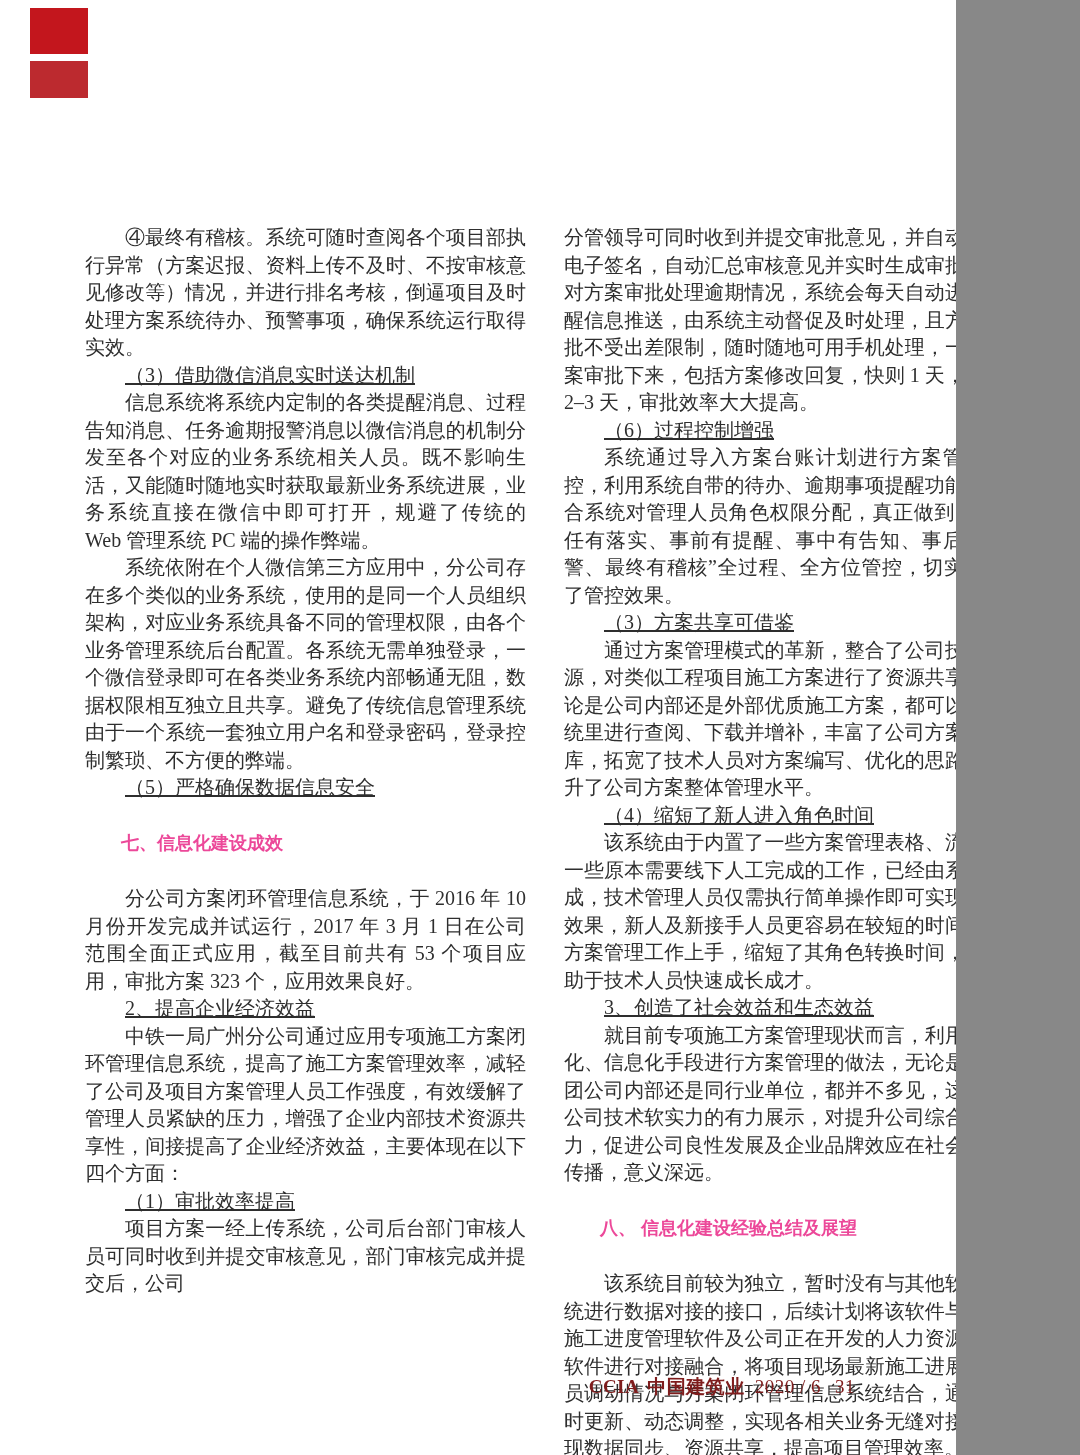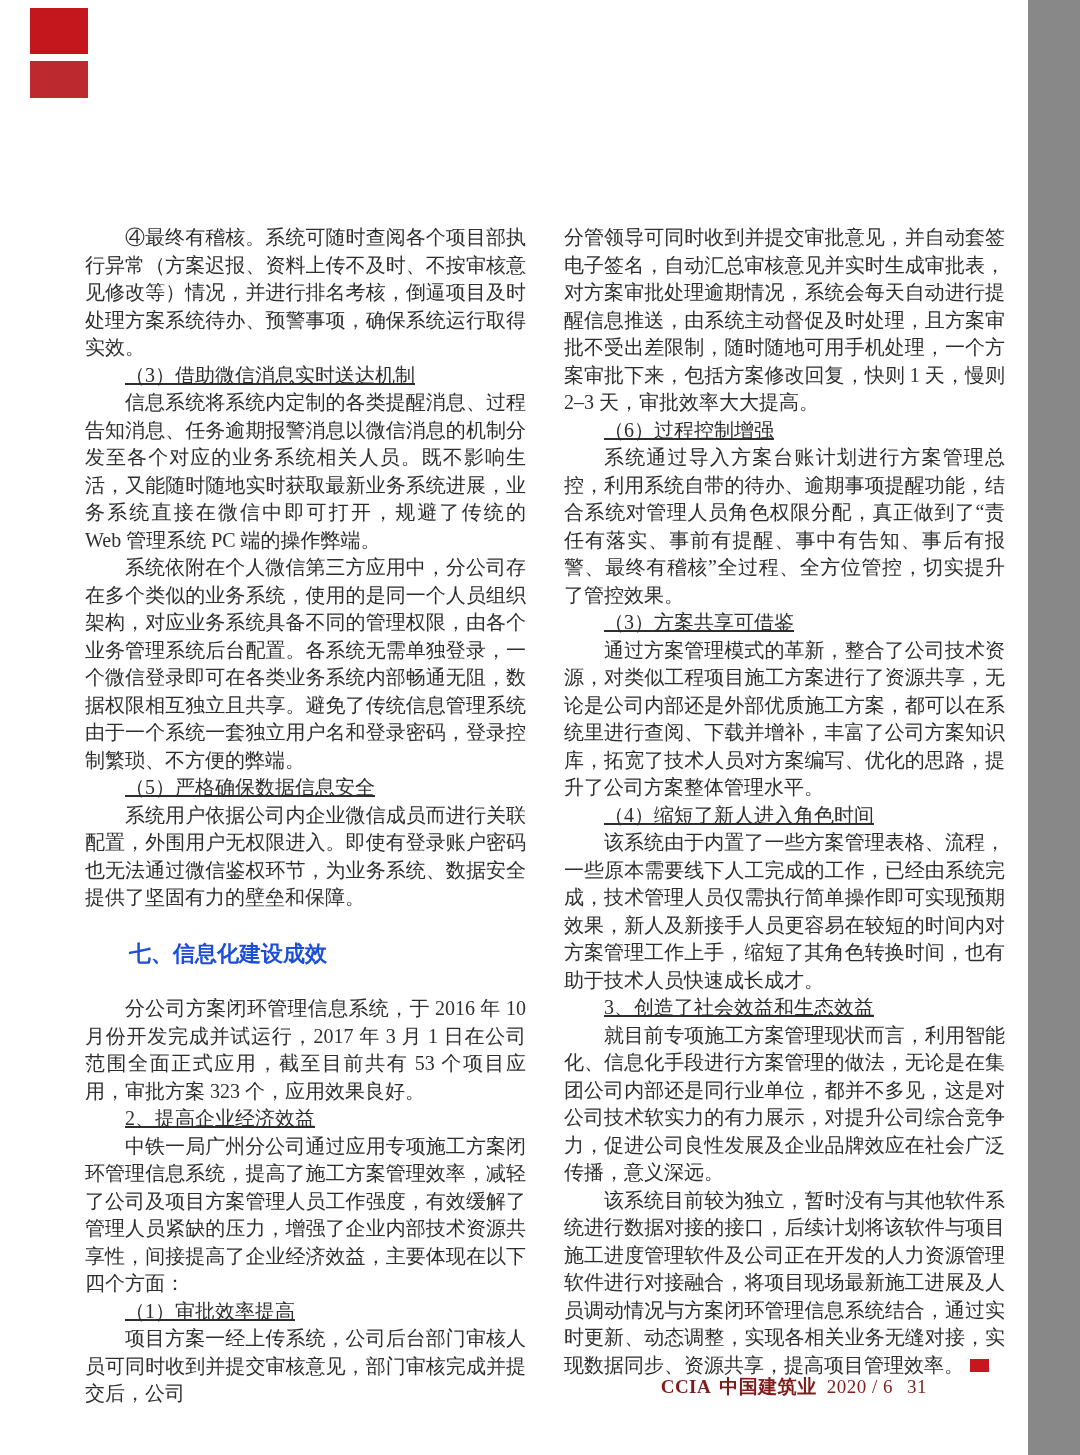--- a/index.html
+++ b/index.html
@@ -1,19 +1,19 @@
 <!DOCTYPE html>
 <html><head>
 <meta charset="utf-8">
 <style>
   html,body{margin:0;padding:0;}
   body{background:#888;}
   #page{
     position:relative;
-    width:1028px;height:1455px;
+    width:956px;height:1455px;
     background:#ffffff;
     overflow:hidden;
     font-family:"Liberation Serif","DejaVu Serif",serif;
   }
   
   .decor-block{position:absolute;left:30px;width:58px;}
   #decor-top{top:8px;height:46px;}
   #decor-bottom{top:61px;height:37px;}
 
   
@@ -31,23 +31,23 @@
   #col-right{left:564px;}
 
   .para{margin:0;text-indent:2em;}
   .para.no-indent{text-indent:0;}
   .subhead{margin:0;text-indent:2em;text-decoration:underline;}
   .section-heading{
     margin:28px 0 28px 0;
     text-indent:2em;
     font-family:"Liberation Sans","DejaVu Sans",sans-serif;
     font-weight:700;
-    font-size:22px;
+    font-size:18px;
     line-height:27.5px;
-    color:#1d4ed8;
+    color:#ec4899;
     text-align:left;
   }
   .end-mark{
     display:inline-block;
     width:19px;height:13px;
     margin-left:6px;
     vertical-align:baseline;
   }
 
   
@@ -73,38 +73,38 @@
 
   <div id="decor-top" class="decor-block" style="background: rgb(195, 22, 29);"></div>
   <div id="decor-bottom" class="decor-block" style="background: rgb(188, 42, 47);"></div>
 
   <div id="col-left" class="col">
       <div class="para"><span>④最终有稽核。系统可随时查阅各个项目部执行异常（方案迟报、资料上传不及时、不按审核意见修改等）情况，并进行排名考核，倒逼项目及时处理方案系统待办、预警事项，确保系统运行取得实效。</span></div>
       <div class="subhead"><span>（3）借助微信消息实时送达机制</span></div>
       <div class="para"><span>信息系统将系统内定制的各类提醒消息、过程告知消息、任务逾期报警消息以微信消息的机制分发至各个对应的业务系统相关人员。既不影响生活，又能随时随地实时获取最新业务系统进展，业务系统直接在微信中即可打开，规避了传统的 Web 管理系统 PC 端的操作弊端。</span></div>
       <div class="para"><span>系统依附在个人微信第三方应用中，分公司存在多个类似的业务系统，使用的是同一个人员组织架构，对应业务系统具备不同的管理权限，由各个业务管理系统后台配置。各系统无需单独登录，一个微信登录即可在各类业务系统内部畅通无阻，数据权限相互独立且共享。避免了传统信息管理系统由于一个系统一套独立用户名和登录密码，登录控制繁琐、不方便的弊端。</span></div>
       <div class="subhead"><span>（5）严格确保数据信息安全</span></div>
-      <div class="para"><span>系统用户依据公司内企业微信成员而进行关联配置，外围用户无权限进入。即使有登录账户密码也无法通过微信鉴权环节，为业务系统、数据安全提供了坚固有力的壁垒和保障。</span></div>
       <div class="section-heading"><span>七、信息化建设成效</span></div>
       <div class="para"><span>分公司方案闭环管理信息系统，于 2016 年 10 月份开发完成并试运行，2017 年 3 月 1 日在公司范围全面正式应用，截至目前共有 53 个项目应用，审批方案 323 个，应用效果良好。</span></div>
       <div class="subhead"><span>2、提高企业经济效益</span></div>
       <div class="para"><span>中铁一局广州分公司通过应用专项施工方案闭环管理信息系统，提高了施工方案管理效率，减轻了公司及项目方案管理人员工作强度，有效缓解了管理人员紧缺的压力，增强了企业内部技术资源共享性，间接提高了企业经济效益，主要体现在以下四个方面：</span></div>
       <div class="subhead"><span>（1）审批效率提高</span></div>
       <div class="para"><span>项目方案一经上传系统，公司后台部门审核人员可同时收到并提交审核意见，部门审核完成并提交后，公司</span></div>
     </div>
   <div id="col-right" class="col">
       <div class="para no-indent"><span>分管领导可同时收到并提交审批意见，并自动套签电子签名，自动汇总审核意见并实时生成审批表，对方案审批处理逾期情况，系统会每天自动进行提醒信息推送，由系统主动督促及时处理，且方案审批不受出差限制，随时随地可用手机处理，一个方案审批下来，包括方案修改回复，快则 1 天，慢则 2–3 天，审批效率大大提高。</span></div>
       <div class="subhead"><span>（6）过程控制增强</span></div>
       <div class="para"><span>系统通过导入方案台账计划进行方案管理总控，利用系统自带的待办、逾期事项提醒功能，结合系统对管理人员角色权限分配，真正做到了“责任有落实、事前有提醒、事中有告知、事后有报警、最终有稽核”全过程、全方位管控，切实提升了管控效果。</span></div>
       <div class="subhead"><span>（3）方案共享可借鉴</span></div>
       <div class="para"><span>通过方案管理模式的革新，整合了公司技术资源，对类似工程项目施工方案进行了资源共享，无论是公司内部还是外部优质施工方案，都可以在系统里进行查阅、下载并增补，丰富了公司方案知识库，拓宽了技术人员对方案编写、优化的思路，提升了公司方案整体管理水平。</span></div>
       <div class="subhead"><span>（4）缩短了新人进入角色时间</span></div>
       <div class="para"><span>该系统由于内置了一些方案管理表格、流程，一些原本需要线下人工完成的工作，已经由系统完成，技术管理人员仅需执行简单操作即可实现预期效果，新人及新接手人员更容易在较短的时间内对方案管理工作上手，缩短了其角色转换时间，也有助于技术人员快速成长成才。</span></div>
       <div class="subhead"><span>3、创造了社会效益和生态效益</span></div>
       <div class="para"><span>就目前专项施工方案管理现状而言，利用智能化、信息化手段进行方案管理的做法，无论是在集团公司内部还是同行业单位，都并不多见，这是对公司技术软实力的有力展示，对提升公司综合竞争力，促进公司良性发展及企业品牌效应在社会广泛传播，意义深远。</span></div>
+      <div class="section-heading"><span>八、 信息化建设经验总结及展望</span></div>
       <div class="para"><span>该系统目前较为独立，暂时没有与其他软件系统进行数据对接的接口，后续计划将该软件与项目施工进度管理软件及公司正在开发的人力资源管理软件进行对接融合，将项目现场最新施工进展及人员调动情况与方案闭环管理信息系统结合，通过实时更新、动态调整，实现各相关业务无缝对接，实现数据同步、资源共享，提高项目管理效率。</span><span class="end-mark" style="background: rgb(200, 22, 30);"></span></div>
     </div>
 
   <div id="footer">
     <span class="journal-abbr">CCIA</span><span class="journal-name">中国建筑业</span><span class="issue">2020 / 6</span><span class="page-number">31</span>
   </div>
 
 </div>
 
 </body></html>

